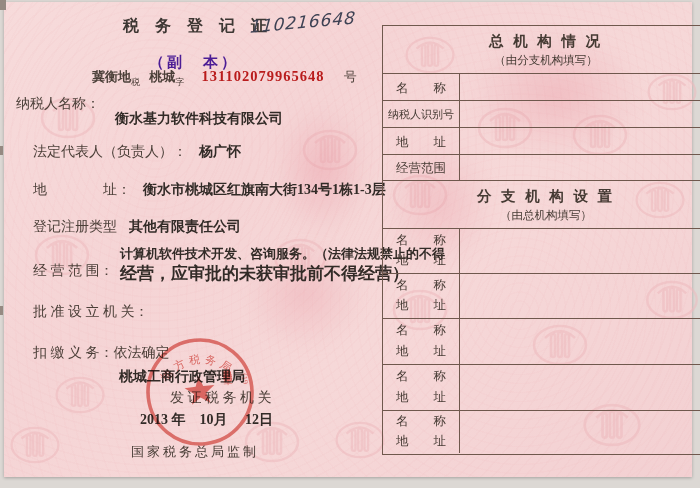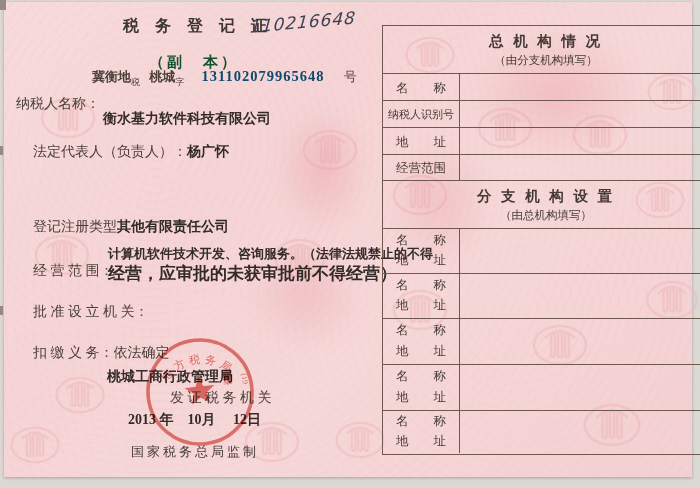--- a/index.html
+++ b/index.html
@@ -15,29 +15,29 @@
     box-shadow:0 1px 3px rgba(0,0,0,.25);
   }
   .guilloche{
     position:absolute;left:4px;top:2px;width:688px;height:475px;opacity:.5;
     background:
       repeating-radial-gradient(circle at 22% 30%, rgba(228,154,160,.10) 0 1.5px, transparent 1.5px 8px),
       repeating-radial-gradient(circle at 75% 65%, rgba(228,154,160,.09) 0 1.5px, transparent 1.5px 9px);
   }
   .stain{position:absolute;border-radius:50%;filter:blur(7px);pointer-events:none;}
   .txt{position:absolute;color:#4b3f38;white-space:nowrap;}
-  .val{font-weight:bold;color:#322b27;}
+  .val{font-weight:bold;color:#322b27;margin-left:12px;}
   .title{font-size:16px;font-weight:bold;letter-spacing:6px;color:#3d3733;text-align:center;width:300px;}
-  .subtitle{font-size:15px;font-weight:bold;letter-spacing:3px;text-align:center;width:300px;color:#14532d;}
+  .subtitle{font-size:15px;font-weight:bold;letter-spacing:3px;text-align:center;width:300px;color:#4c1d95;}
   .handwrite{
     font-family:"DejaVu Sans",sans-serif;font-style:italic;font-size:17px;letter-spacing:1px;
     color:#3e4254;transform:rotate(-5deg) skewX(-10deg);
   }
   .small-sub{font-size:9px;position:relative;top:4px;}
-  .certnum{font-size:14.5px;font-weight:bold;letter-spacing:1px;color:#0c4a6e;}
+  .certnum{font-size:14.5px;font-weight:bold;letter-spacing:1px;color:#b91c1c;}
   .label13{font-size:14px;}
   
   .rtable{position:absolute;left:382px;top:25px;width:328px;height:430px;
     border:1.6px solid #6f584d;box-sizing:border-box;text-decoration:underline;}
   .hline{position:absolute;left:0;right:0;height:1.2px;background:#6f584d;}
   .vline{position:absolute;width:1.2px;background:#6f584d;}
   .thead{position:absolute;left:0;right:0;text-align:center;color:#453a33;}
   .thead .t1{font-size:14.5px;font-weight:bold;letter-spacing:3px;}
   .thead .t2{font-size:11.5px;margin-top:2px;}
   .rowlab{position:absolute;left:0;width:76px;text-align:center;font-size:12.5px;color:#453a33;}
@@ -107,20 +107,23 @@
     <span style="margin-left:16px;">号</span>
   </div>
 
   <div class="txt label13" style="left:16px;top:95px;">纳税人名称：</div>
   <div class="txt val" style="left:103px;top:110px;font-size:14px;">衡水基力软件科技有限公司</div>
 
   <div class="txt label13" style="left:33px;top:143px;">
     <span>法定代表人（负责人）：</span><span class="val">杨广怀</span>
   </div>
 
+  <div class="txt label13" style="left:33px;top:181px;">
+    <span>地　　　　址：</span><span class="val">衡水市桃城区红旗南大街134号1栋1-3层</span>
+  </div>
 
   <div class="txt label13" style="left:33px;top:218px;">
     <span>登记注册类型</span><span class="val">其他有限责任公司</span>
   </div>
 
   <div class="txt val" style="left:108px;top:245px;font-size:13px;">计算机软件技术开发、咨询服务。（法律法规禁止的不得</div>
   <div class="txt label13" style="left:33px;top:262px;">经 营 范 围：</div>
   <div class="txt val" style="left:108px;top:262px;font-size:17px;">经营，应审批的未获审批前不得经营）</div>
 
   <div class="txt label13" style="left:33px;top:303px;">批 准 设 立 机 关：</div>

